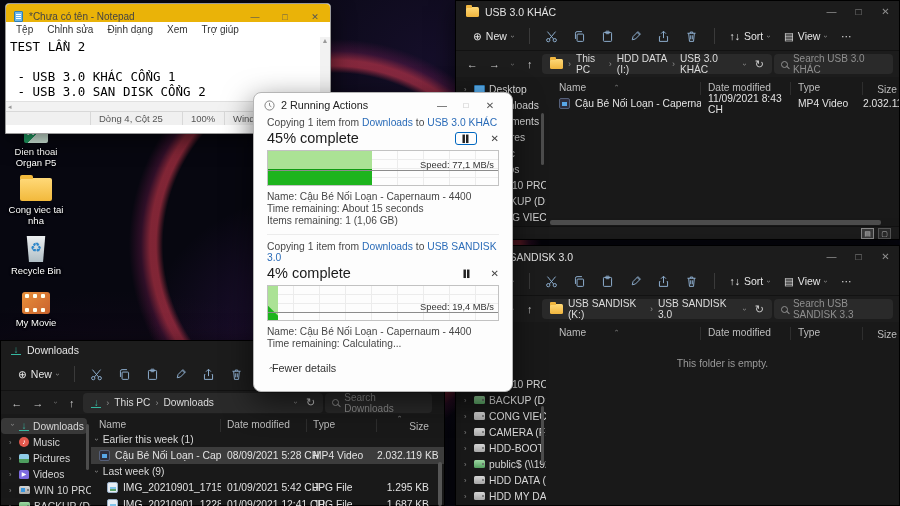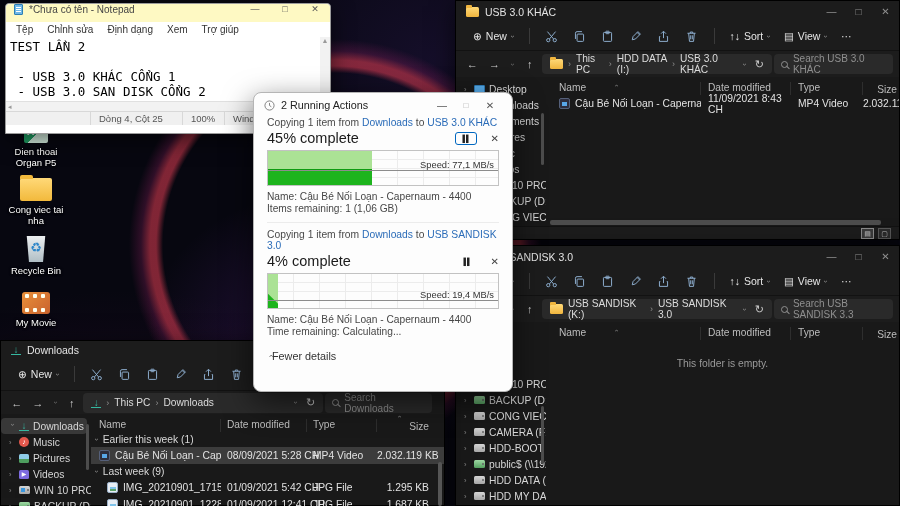--- a/index.html
+++ b/index.html
@@ -12,21 +12,21 @@
       radial-gradient(ellipse 260px 200px at 330px 330px, rgba(120,50,180,.28), rgba(0,0,0,0) 70%),
       radial-gradient(ellipse 300px 260px at 430px 60px, rgba(70,40,130,.22), rgba(0,0,0,0) 70%),
       radial-gradient(ellipse 420px 300px at 120px 500px, rgba(90,20,80,.30), rgba(0,0,0,0) 70%),
       #070710;
     color:#ddd; font-size:10.5px;
   }
   .win { position:absolute; box-shadow:0 6px 22px rgba(0,0,0,.55); }
 
   
   #notepad { left:5px; top:3px; width:326px; height:131px; background:#fff; border:1px solid #9b9b9b; border-radius:4px 4px 0 0; z-index:10; }
-  .np-title { height:18px; display:flex; align-items:flex-start; background:#fef9c3; border-radius:4px 4px 0 0; padding-left:8px; }
+  .np-title { height:18px; display:flex; align-items:flex-end; background:#eab308; border-radius:4px 4px 0 0; padding-left:8px; }
   .np-ico { width:9px; height:11px; background:#6fb7e8; border:1px solid #2d7fb5; border-radius:1px; position:relative; }
   .np-ico::after { content:""; position:absolute; left:1px; top:2px; width:5px; height:1px; background:#fff; box-shadow:0 2px 0 #fff, 0 4px 0 #fff; }
   .np-title .t { font-size:10px; color:#444; margin-left:6px; flex:1; }
   .np-ctl { width:30px; text-align:center; color:#555; font-size:9px; }
   .np-menu { height:15px; display:flex; gap:14px; align-items:center; padding-left:10px; font-size:10px; color:#333; background:#fff; }
   .np-text { height:64px; font-family:"DejaVu Sans Mono", monospace; font-size:12.5px; line-height:15px; color:#000; padding:2px 4px; white-space:pre; overflow:hidden; position:relative; }
   .np-vscroll { position:absolute; right:0; top:33px; width:10px; height:74px; background:#f2f2f2; color:#9a9a9a; font-size:7px; text-align:center; }
   .np-hscroll { height:10px; background:#f2f2f2; color:#9a9a9a; font-size:7px; display:flex; align-items:center; padding-left:2px; border-top:1px solid #e0e0e0; }
   .np-status { height:14px; background:#f0f0f0; border-top:1px solid #d8d8d8; display:flex; align-items:center; font-size:9.5px; color:#555; }
   .np-status .cell { border-left:1px solid #d8d8d8; height:100%; display:flex; align-items:center; padding:0 8px; }
@@ -653,20 +653,21 @@
     <div class="chart">
       <div class="fill" style="width: 45%;">
         <div class="solid" style="height: 46%;"></div>
       </div>
       <div class="speedwrap" style="top: 55%;">
         <span class="lab">Speed: 77,1 MB/s</span>
       </div>
     </div>
     <div class="dlines">
       <div>Name: Cậu Bé Nối Loạn - Capernaum - 4400</div>
+      <div>Time remaining: About 15 seconds</div>
       <div>Items remaining: 1 (1,06 GB)</div>
     </div>
     <div class="d-div"></div>
 
     <div class="cpline">
       <span>Copying 1 item from</span>
       <a>Downloads</a>
       <span>to</span>
       <a>USB SANDISK 3.0</a>
     </div>

